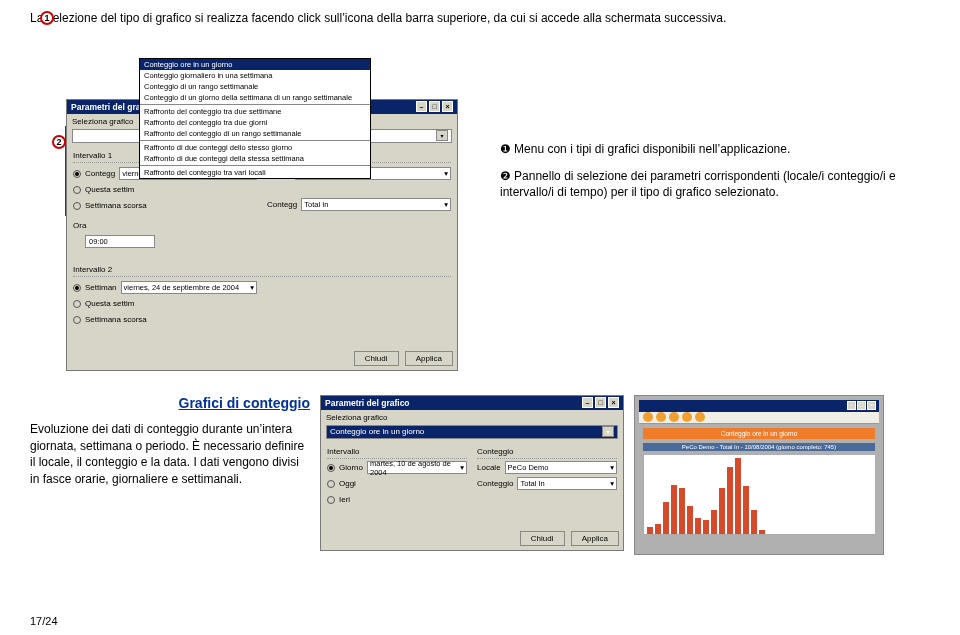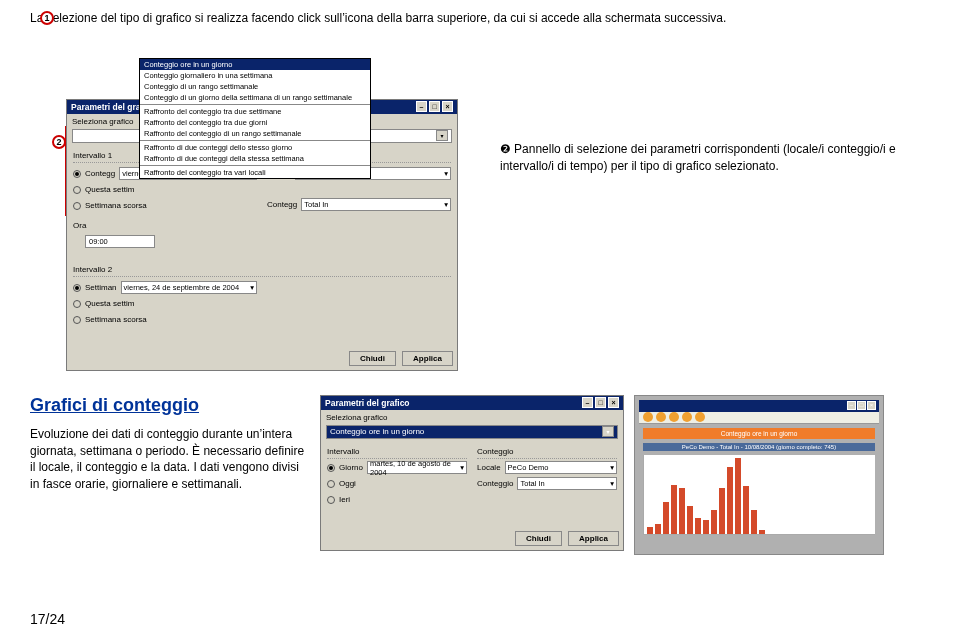--- a/index.html
+++ b/index.html
@@ -121,21 +121,20 @@
     margin-left: 12px;
   }
   .btn-row { text-align: right; margin-top: 16px; padding-right:4px; padding-bottom:4px; }
   .btn {
     display: inline-block;
     background: #d7d4c8;
     border: 1px solid #888;
     padding: 2px 10px;
     font-size: 8px;
     margin-left: 4px;
-    font-weight: bold;
   }
 
   
   .rednum {
     position: absolute;
     width: 14px; height: 14px;
     border: 2px solid #c00;
     border-radius: 50%;
     display: flex; align-items: center; justify-content: center;
     font-size: 9px; font-weight: bold; color: #000;
@@ -151,21 +150,21 @@
     height: 90px;
     border: 1.5px solid #c00;
     pointer-events: none;
   }
 
   .legend-item { display:flex; gap:6px; margin-bottom:10px; font-size:12px; line-height:1.4; }
   .legend-item .bullet { color:#000; font-weight:bold; min-width:14px; }
 
   
   .row2 { margin-top: 24px; display:flex; align-items:flex-start; gap:10px; }
-  .sec-title { color:#003399; text-decoration:underline; font-size:18px; font-weight:bold; margin-bottom:10px; }
+  .sec-title { color:#003399; text-decoration:underline; font-size:14px; font-weight:bold; margin-bottom:10px;text-align:right; }
   .sec-text { font-size:12px; line-height:1.4; width:280px; }
 
   .dlg2 { width: 304px; font-size:8px; }
   .mini-chart-wrap {
     width: 250px;
     height: 160px;
     background:#b0b0b0;
     border:1px solid #888;
     position: relative;
     padding:4px;
@@ -181,21 +180,21 @@
     padding:2px 0; margin:4px;
   }
   .mc-sub { background:#4a6a9a; color:#fff; font-size:6px; text-align:center; padding:1px 0; margin:0 4px;}
   .bar-area {
     margin:4px; background:#fff; height:80px; position:relative;
     border-left:1px solid #aaa; border-bottom:1px solid #aaa;
     display:flex; align-items:flex-end; gap:2px; padding:0 3px;
   }
   .bar { width:6px; background:#d44a2a; }
 
-  .page-num { position:absolute; bottom:8px; left:30px; font-size:14px; }
+  .page-num { position:absolute; bottom:8px; left:30px; font-size:11px; }
 </style>
 </head>
 <body>
 
 <div class="intro">La selezione del tipo di grafico si realizza facendo click sull’icona della barra superiore, da cui si accede alla schermata successiva.</div>
 
 <div class="row1">
   <div class="col-left" style="position:relative; padding-left:36px; padding-top:50px;">
     <div class="rednum num1">1</div>
     <div class="rednum num2">2</div>
@@ -302,20 +301,24 @@
         </div>
       </div>
       <div class="btn-row">
         <span class="btn">Chiudi</span>
         <span class="btn">Applica</span>
       </div>
     </div>
   </div>
 
   <div class="col-right">
+    <div class="legend-item">
+      <span class="bullet"></span>
+      <span>❶ Menu con i tipi di grafici disponibili nell’applicazione.</span>
+    </div>
     <div class="legend-item">
       <span class="bullet"></span>
       <span>❷ Pannello di selezione dei parametri corrispondenti (locale/i conteggio/i e intervallo/i di tempo) per il tipo di grafico selezionato.</span>
     </div>
   </div>
 </div>
 
 <div class="row2">
   <div>
     <div class="sec-title">Grafici di conteggio</div>

